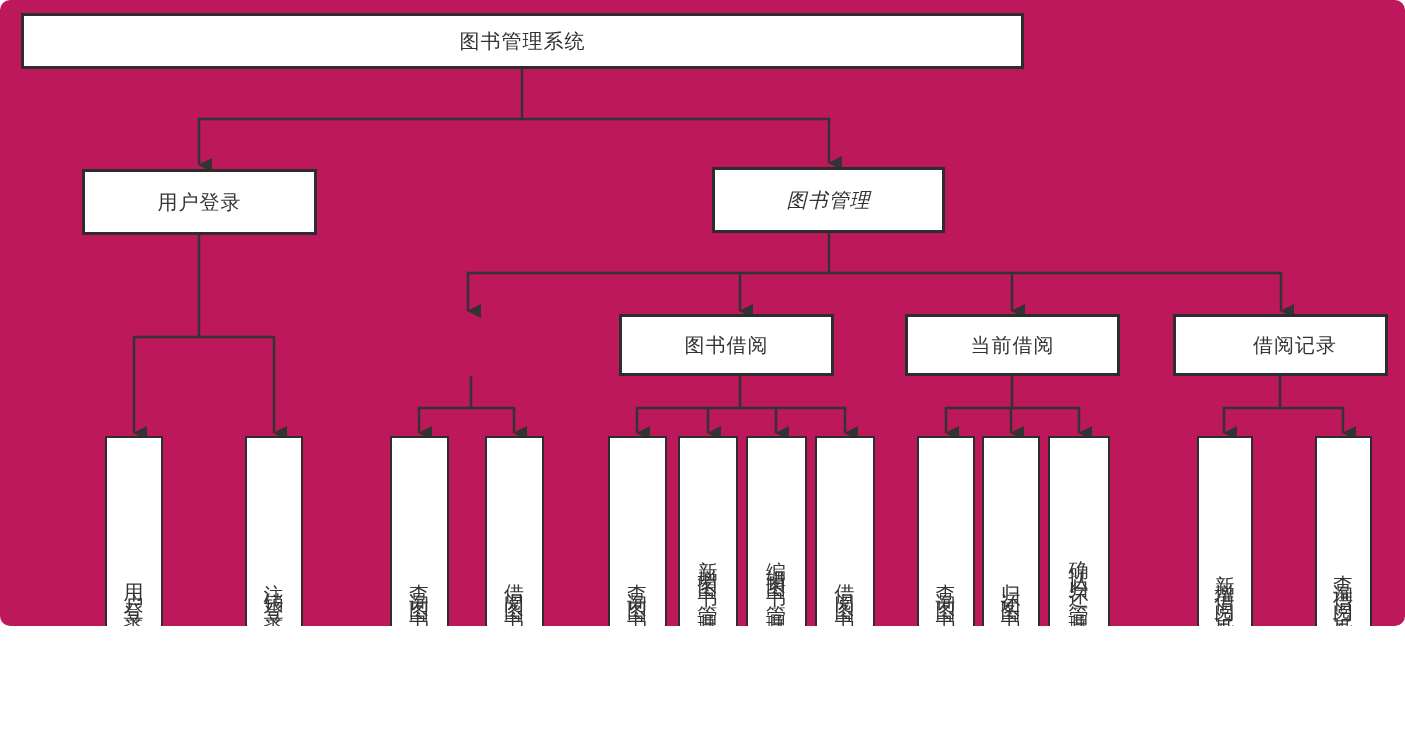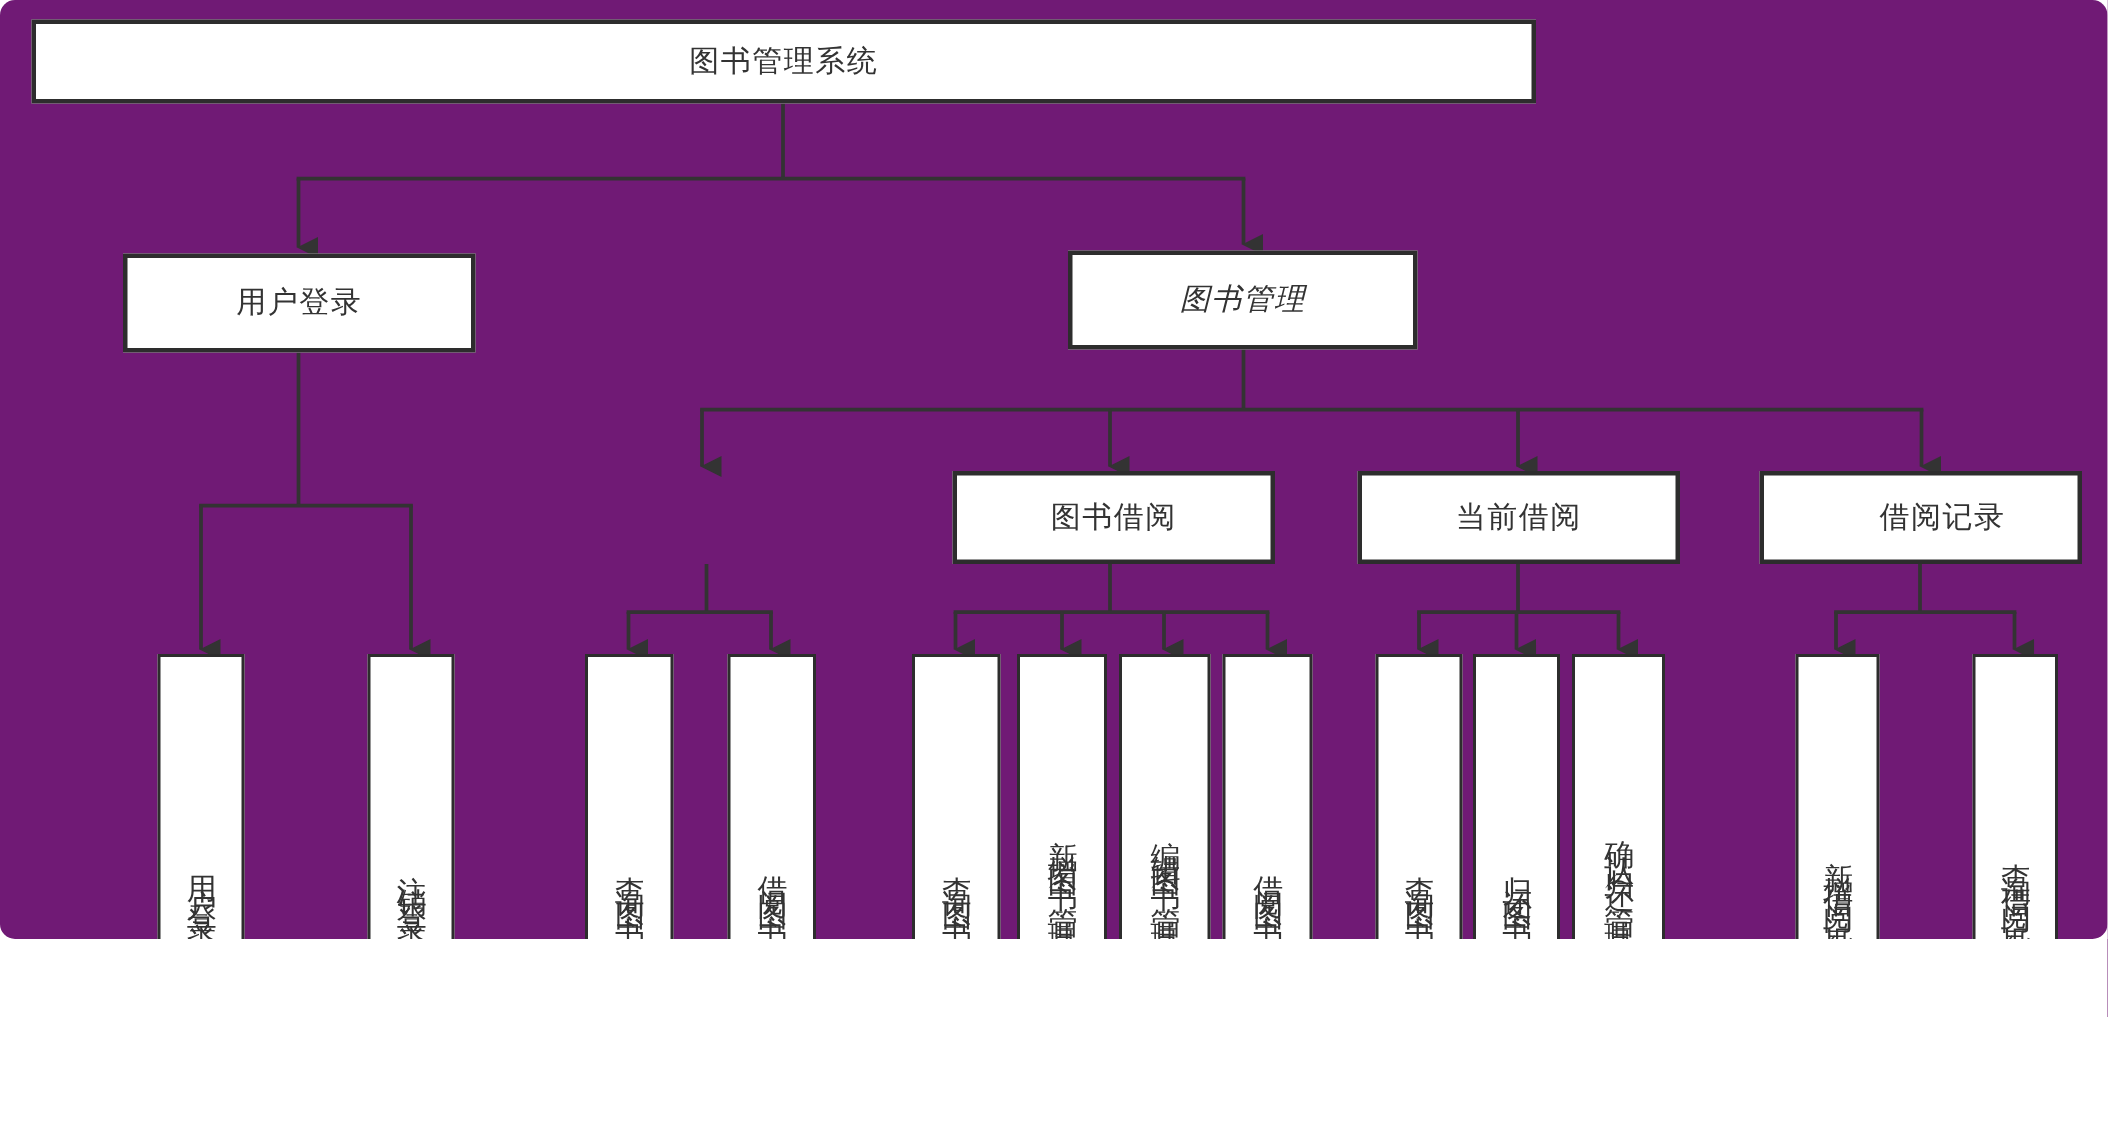--- a/index.html
+++ b/index.html
@@ -1,20 +1,20 @@
 <!DOCTYPE html>
 <html><head>
 <meta charset="utf-8">
 <style>
   html, body { margin: 0; padding: 0; background: #ffffff; }
   .canvas {
     position: relative;
     width: 1405px;
     height: 626px;
-    background: #701a75;
+    background: #be185d;
     font-family: "Liberation Sans", sans-serif;
     overflow: hidden;
     border-radius: 10px;
   }
   .lines {
     position: absolute;
     left: 0; top: 0;
     width: 1405px; height: 747px;
   }
   .node {
@@ -100,21 +100,21 @@
       <line x1="1224" y1="408" x2="1224" y2="433" marker-end="url(#arw)"></line>
       <line x1="1343" y1="408" x2="1343" y2="433" marker-end="url(#arw)"></line>
     </g>
   </svg>
 
   <div class="node" style="left:21px; top:13px; width:1003px; height:56px;">图书管理系统</div>
 
   <div class="node" style="left:82px; top:169px; width:235px; height:66px;">用户登录</div>
   <div class="node" style="left:712px; top:167px; width:233px; height:66px;font-style:italic;">图书管理</div>
 
-  <div class="node" style="left:635px; top:314px; width:215px; height:62px;">图书借阅</div>
+  <div class="node" style="left:619px; top:314px; width:215px; height:62px;">图书借阅</div>
   <div class="node" style="left:905px; top:314px; width:215px; height:62px;">当前借阅</div>
   <div class="node" style="left:1173px; top:314px; width:215px; height:62px;padding-left:29px;">借阅记录</div>
 
   <div class="node v small" style="left:105px; top:436px; width:58px; height:299px;">用户登录</div>
   <div class="node v small" style="left:245px; top:436px; width:58px; height:299px;">注销登录</div>
 
   <div class="node v small" style="left:390px; top:436px; width:59px; height:299px;">查询图书</div>
   <div class="node v small" style="left:485px; top:436px; width:59px; height:299px;">借阅图书</div>
 
   <div class="node v small" style="left:608px; top:436px; width:59px; height:299px;">查询图书</div>

